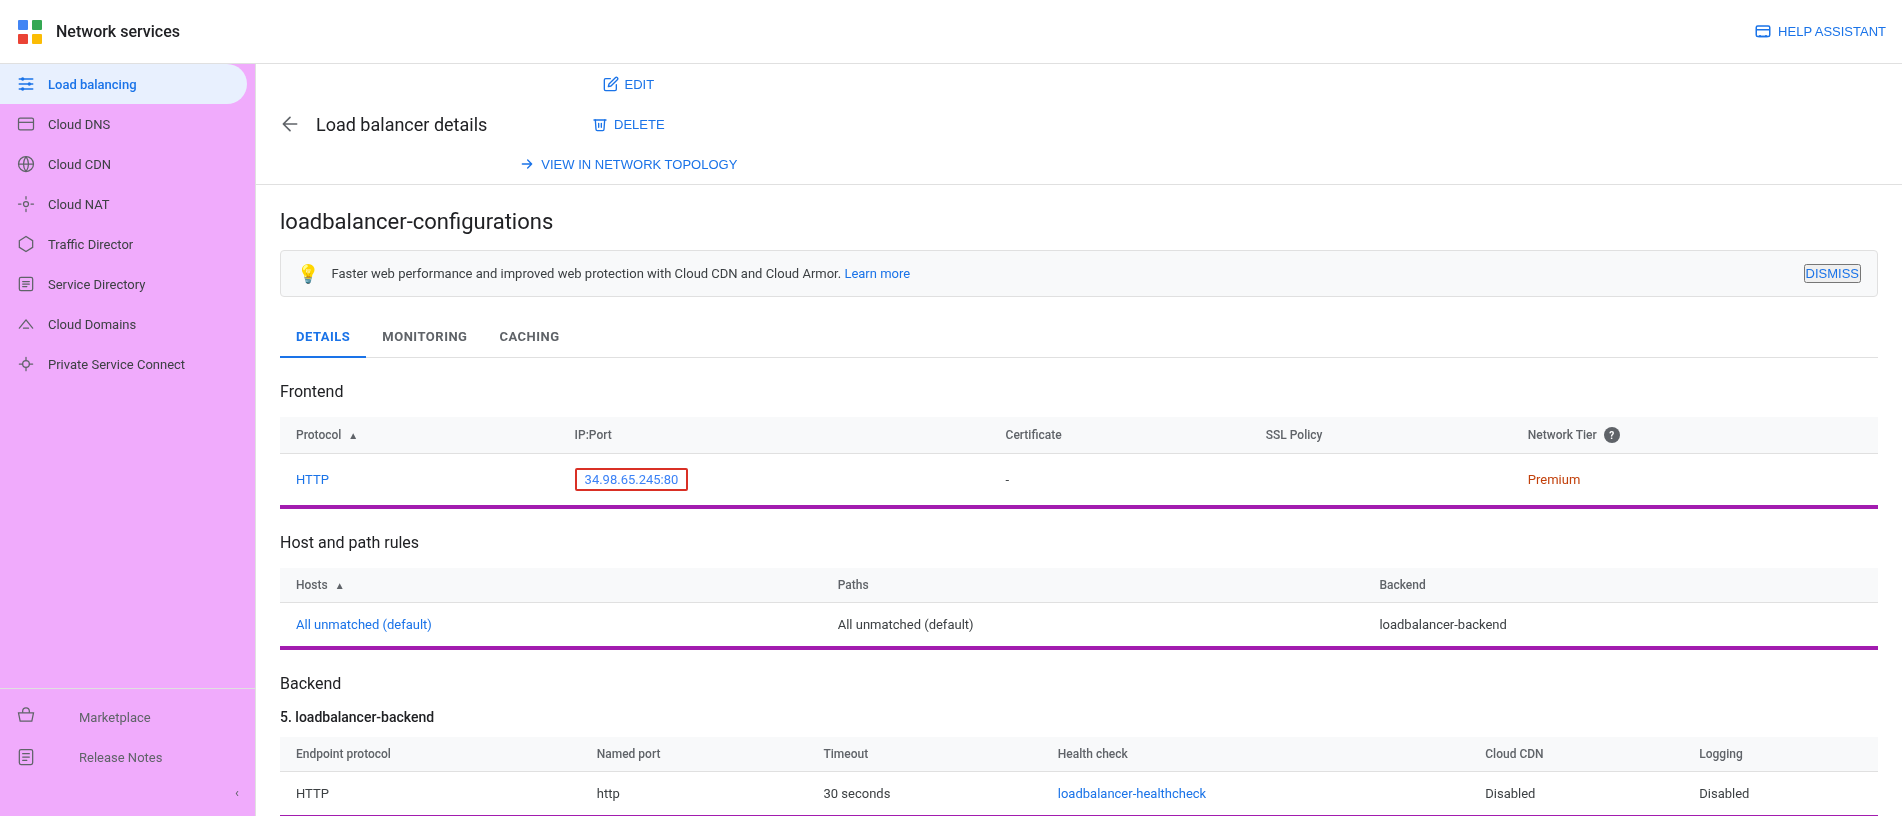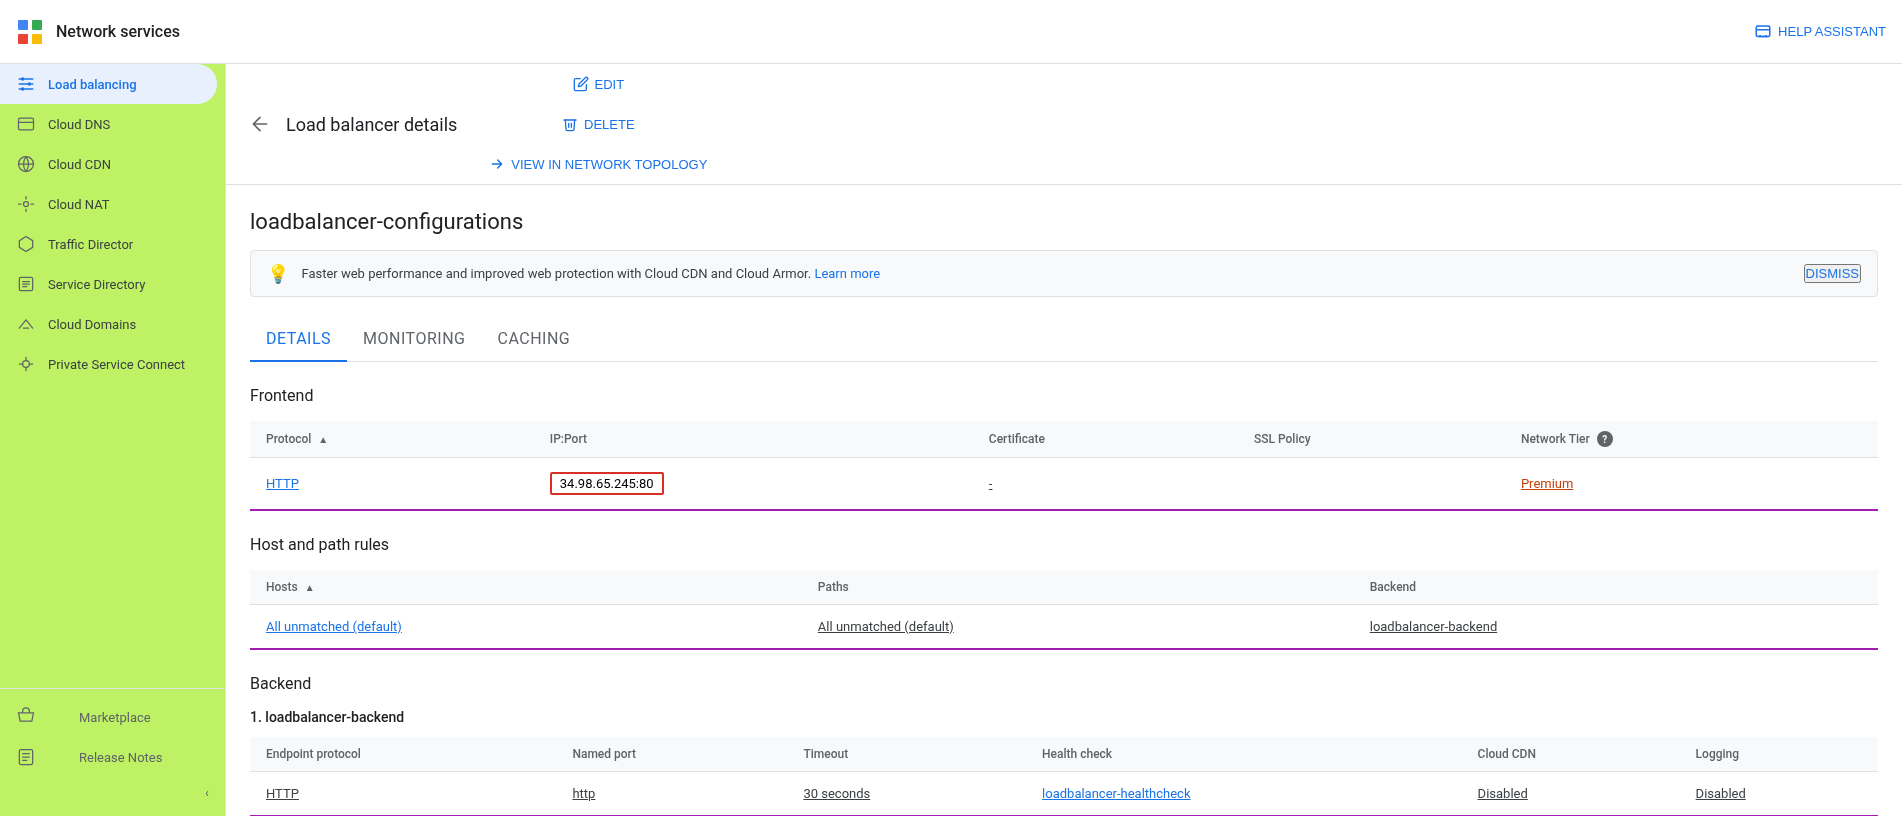--- a/index.html
+++ b/index.html
@@ -14,22 +14,22 @@
     .top-bar-logo { width: 28px; height: 28px; }
     .top-bar-title { font-size: 16px; font-weight: 500; color: #202124; }
     .top-bar-right { margin-left: auto; display: flex; align-items: center; gap: 8px; }
     .help-assistant-btn { display: flex; align-items: center; gap: 6px; color: #1a73e8; font-size: 13px; font-weight: 500; cursor: pointer; border: none; background: none; }
 
     
     .main-layout { display: flex; flex: 1; overflow: hidden; }
 
     
     .sidebar {
-      width: 226px; flex-shrink: 0; border-right: 1px solid #e0e0e0;
-      overflow-y: auto; background: #bef264; display: flex; flex-direction: column;
+      width: 256px; flex-shrink: 0; border-right: 1px solid #e0e0e0;
+      overflow-y: auto; background: #f0abfc; display: flex; flex-direction: column;
     }
     .sidebar-nav { flex: 1; }
     .sidebar-item {
       display: flex; align-items: center; gap: 12px; padding: 10px 16px;
       cursor: pointer; color: #3c4043; font-size: 13px; font-weight: 400;
       border-radius: 0 24px 24px 0; margin-right: 8px;
     }
     .sidebar-item.active { background: #e8f0fe; color: #1a73e8; font-weight: 500; }
     .sidebar-item.active .sidebar-icon { color: #1a73e8; }
     .sidebar-icon { width: 20px; height: 20px; display: flex; align-items: center; justify-content: center; color: #5f6368; flex-shrink: 0; }
@@ -61,40 +61,40 @@
       border-radius: 4px; padding: 12px 16px; margin-bottom: 20px; gap: 12px;
     }
     .info-banner-icon { color: #f9ab00; font-size: 18px; flex-shrink: 0; }
     .info-banner-text { font-size: 13px; color: #3c4043; flex: 1; }
     .info-banner-link { color: #1a73e8; text-decoration: none; cursor: pointer; }
     .info-banner-dismiss { color: #1a73e8; font-size: 13px; font-weight: 500; cursor: pointer; margin-left: auto; }
 
     
     .tabs { display: flex; border-bottom: 1px solid #e0e0e0; margin-bottom: 24px; }
     .tab {
-      padding: 12px 16px; font-size: 16px; font-weight: 400; color: #5f6368;
+      padding: 12px 16px; font-size: 13px; font-weight: 700; color: #5f6368;
       cursor: pointer; border-bottom: 2px solid transparent; margin-bottom: -1px;
       letter-spacing: 0.5px; text-transform: uppercase;
     }
     .tab.active { color: #1a73e8; border-bottom-color: #1a73e8; }
 
     
     .section-title { font-size: 16px; font-weight: 400; color: #202124; margin-bottom: 16px; }
 
     
     .data-table { width: 100%; border-collapse: collapse; margin-bottom: 24px; }
     .data-table th {
       text-align: left; padding: 10px 16px; font-size: 12px; font-weight: 500;
       color: #5f6368; background: #f8f9fa; border-bottom: 1px solid #e0e0e0;
     }
-    .data-table td { padding: 14px 16px; font-size: 13px; color: #3c4043; border-bottom: 2px solid #a21caf; text-decoration: underline; }
+    .data-table td { padding: 14px 16px; font-size: 13px; color: #3c4043; border-bottom: 4px solid #a21caf; }
     .data-table td.protocol { color: #1a73e8; }
     .ip-port-highlight {
       display: inline-block; border: 2px solid #d93025; padding: 2px 8px;
-      border-radius: 2px; color: #000000; font-size: 13px;
+      border-radius: 2px; color: #3b82f6; font-size: 13px;
     }
     .data-table td.premium { color: #c2410c; }
     .data-table td.link { color: #1a73e8; cursor: pointer; }
 
     .sort-icon { font-size: 10px; margin-left: 4px; }
 
     
     .sub-section-title { font-size: 14px; font-weight: 500; color: #202124; margin-bottom: 12px; }
 
     
@@ -349,21 +349,21 @@
               <td class="link">All unmatched (default)</td>
               <td>All unmatched (default)</td>
               <td>loadbalancer-backend</td>
             </tr>
           </tbody>
         </table>
       </div>
 
       <div>
         <div class="section-title">Backend</div>
-        <div class="sub-section-title">1. loadbalancer-backend</div>
+        <div class="sub-section-title">5. loadbalancer-backend</div>
         <table class="data-table">
           <thead>
             <tr>
               <th>Endpoint protocol</th>
               <th>Named port</th>
               <th>Timeout</th>
               <th>Health check</th>
               <th>Cloud CDN</th>
               <th>Logging</th>
             </tr>

